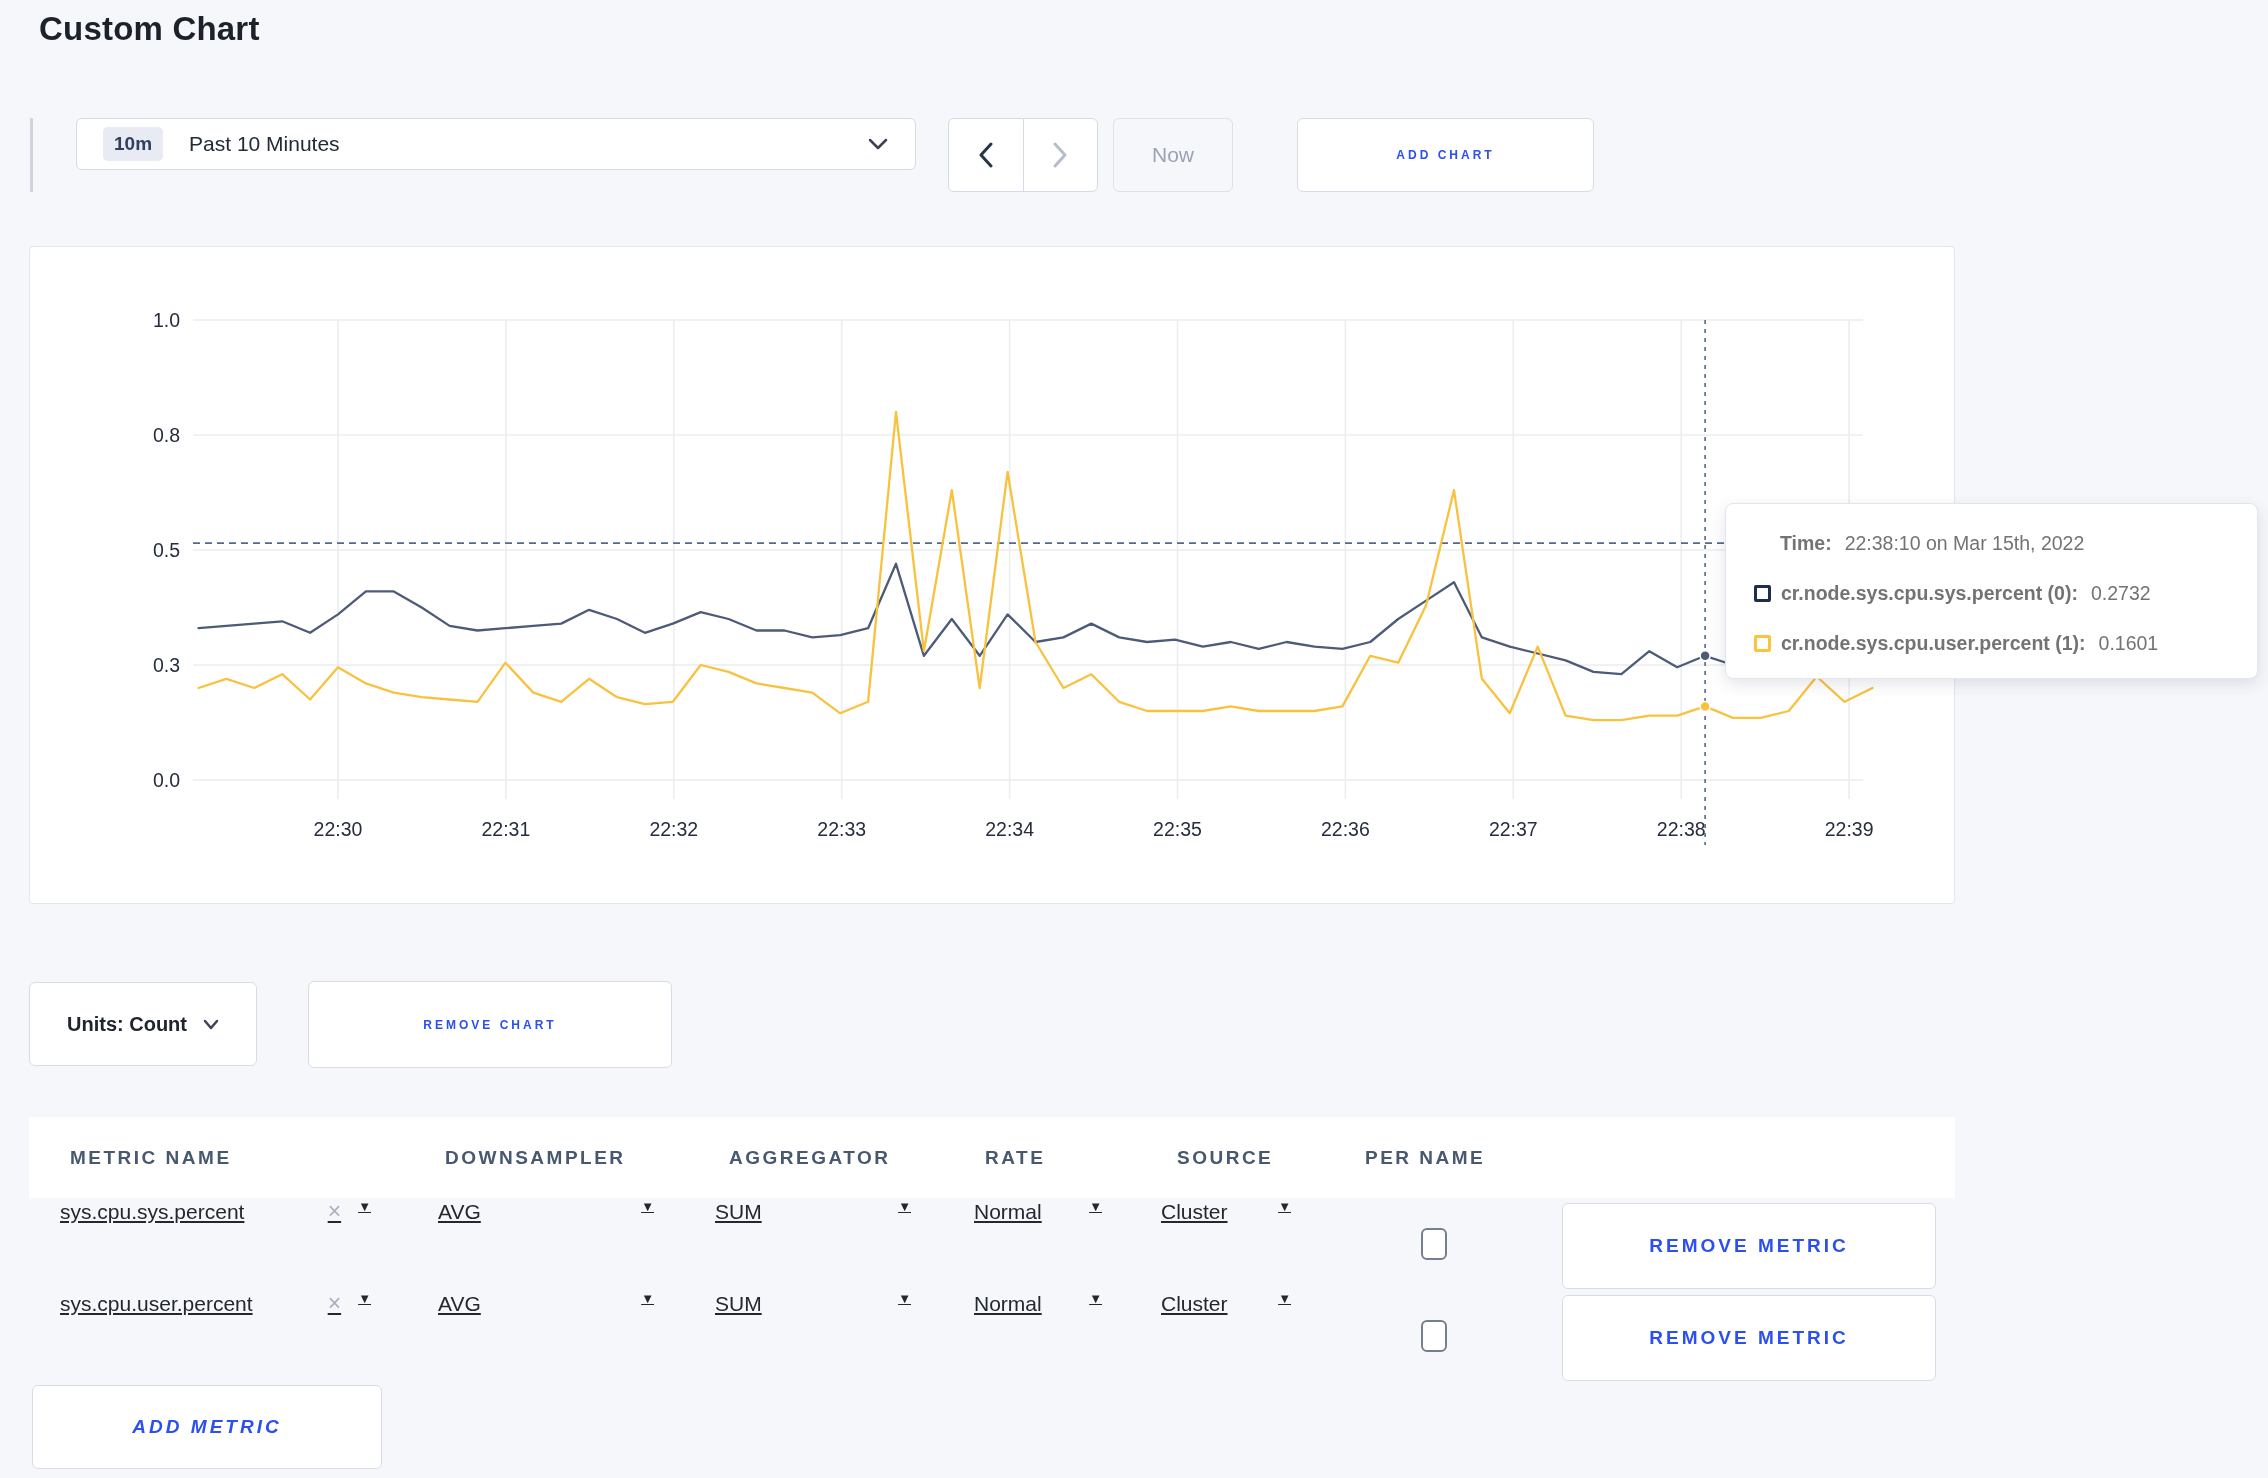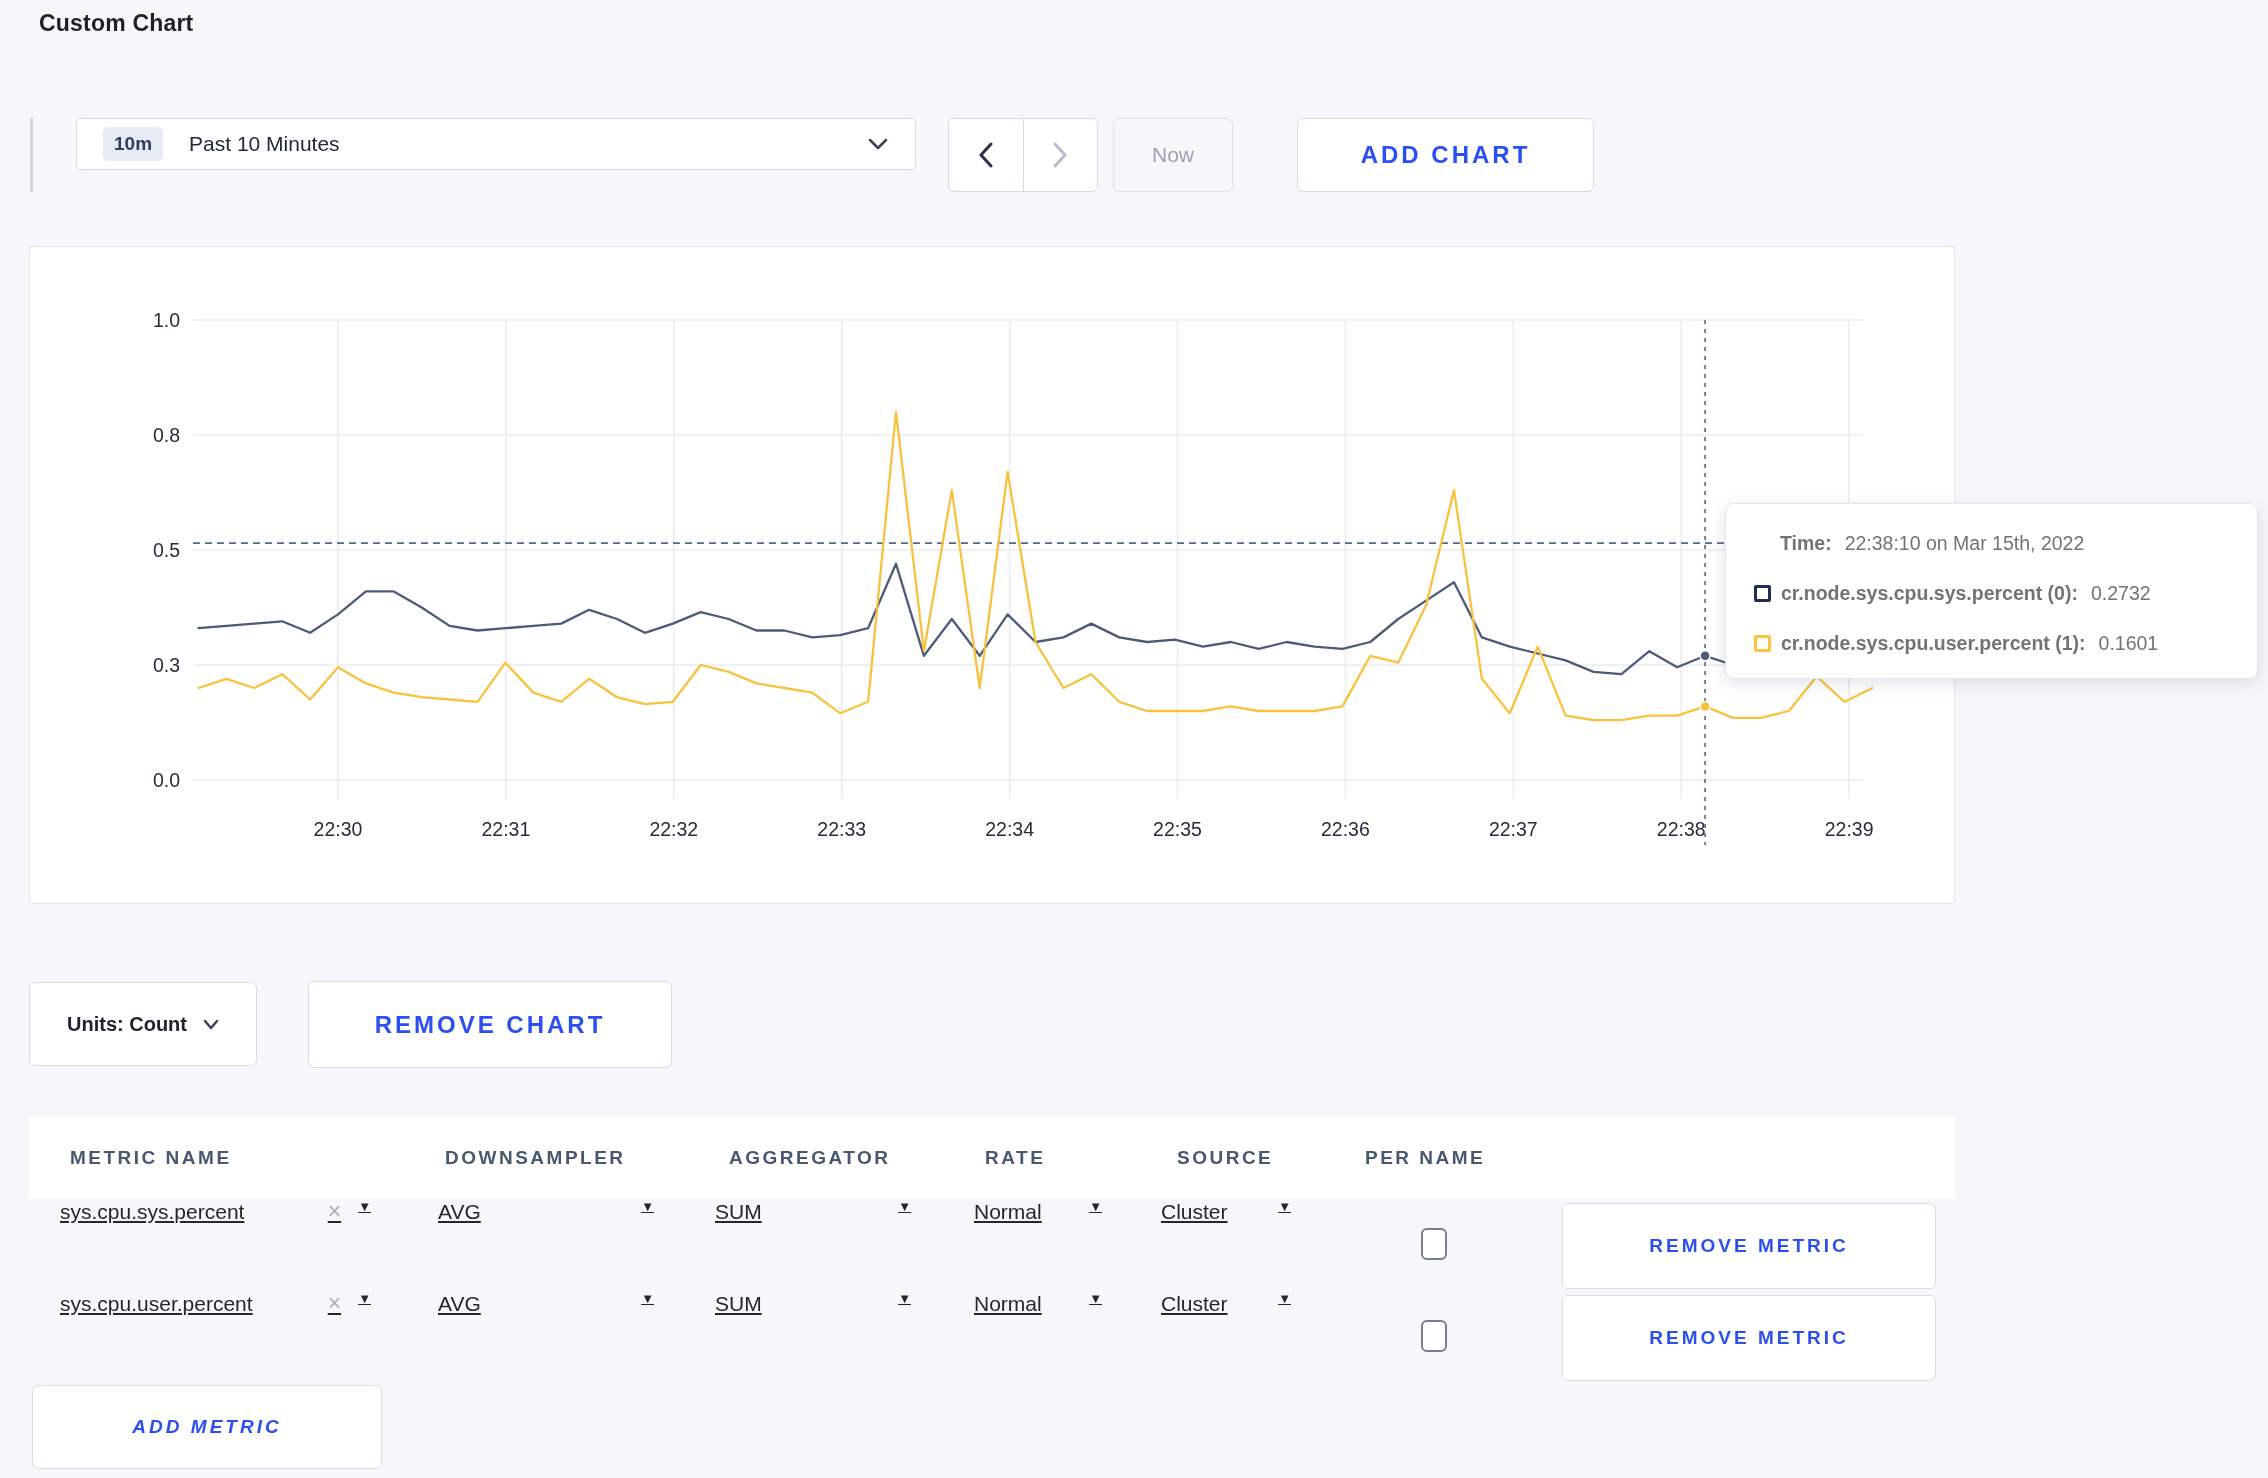--- a/index.html
+++ b/index.html
@@ -1,31 +1,31 @@
 <!DOCTYPE html>
 <html><head>
 <meta charset="utf-8">
 <style>
   html,body{margin:0;padding:0;background:#f6f7fa;}
   *{box-sizing:border-box;font-family:"Liberation Sans",sans-serif;}
   #app{position:relative;width:2268px;height:1478px;background:#f6f7fa;overflow:hidden;}
   .abs{position:absolute;}
-  .page-title{left:39px;top:10px;font-size:23px;font-weight:600;color:#1d222a;letter-spacing:.2px;}
+  .page-title{left:39px;top:10px;font-size:33px;font-weight:600;color:#1d222a;letter-spacing:.2px;}
   
   .tb-divider{left:30px;top:118px;width:3px;height:74px;background:#cfd4de;}
   .time-select{left:76px;top:118px;width:840px;height:52px;background:#fff;border:1px solid #d6dae6;border-radius:6px;display:flex;align-items:center;padding:0 26px;cursor:pointer;}
   .time-badge{background:#e8ebf4;color:#30405e;font-weight:700;font-size:19px;padding:6px 11px;border-radius:5px;margin-right:26px;}
   .time-label{font-size:21px;color:#232a38;}
   .time-select svg{margin-left:auto;}
   .pager{left:948px;top:118px;width:150px;height:74px;background:#fff;border:1px solid #d6dae6;border-radius:6px;display:flex;}
   .pager .half{flex:1;display:flex;align-items:center;justify-content:center;cursor:pointer;}
   .pager .half:first-child{border-right:1px solid #d6dae6;}
   .btn{display:flex;align-items:center;justify-content:center;border:1px solid #d9dce7;border-radius:6px;background:#fff;cursor:pointer;}
   .btn.ghost{background:transparent;border-color:#dee1ea;}
-  .btn-blue-text{color:#2b4ff0;font-size:24px;font-weight:600;letter-spacing:3px;}
+  .btn-blue-text{color:#2b4ff0;font-size:12px;font-weight:600;letter-spacing:3px;}
   .now-btn{left:1113px;top:118px;width:120px;height:74px;font-size:21px;color:#9aa2b3;}
   .add-chart-btn{left:1297px;top:118px;width:297px;height:74px;}
   
   .chart-card{left:29px;top:246px;width:1926px;height:658px;background:#fff;border:1px solid #e4e6ed;border-radius:4px;}
   .chart-card svg{display:block;}
   
   .tooltip{left:1725px;top:503px;width:533px;height:176px;background:#fff;border:1px solid #e2e5ee;border-radius:8px;box-shadow:0 5px 16px rgba(44,56,88,.13);padding:24px 18px 20px 28px;display:flex;flex-direction:column;justify-content:space-between;}
   .tt-row{display:flex;align-items:center;font-size:19.5px;color:#737373;height:30px;}
   .tt-time{padding-left:26px;}
   .tt-label{font-weight:700;}

